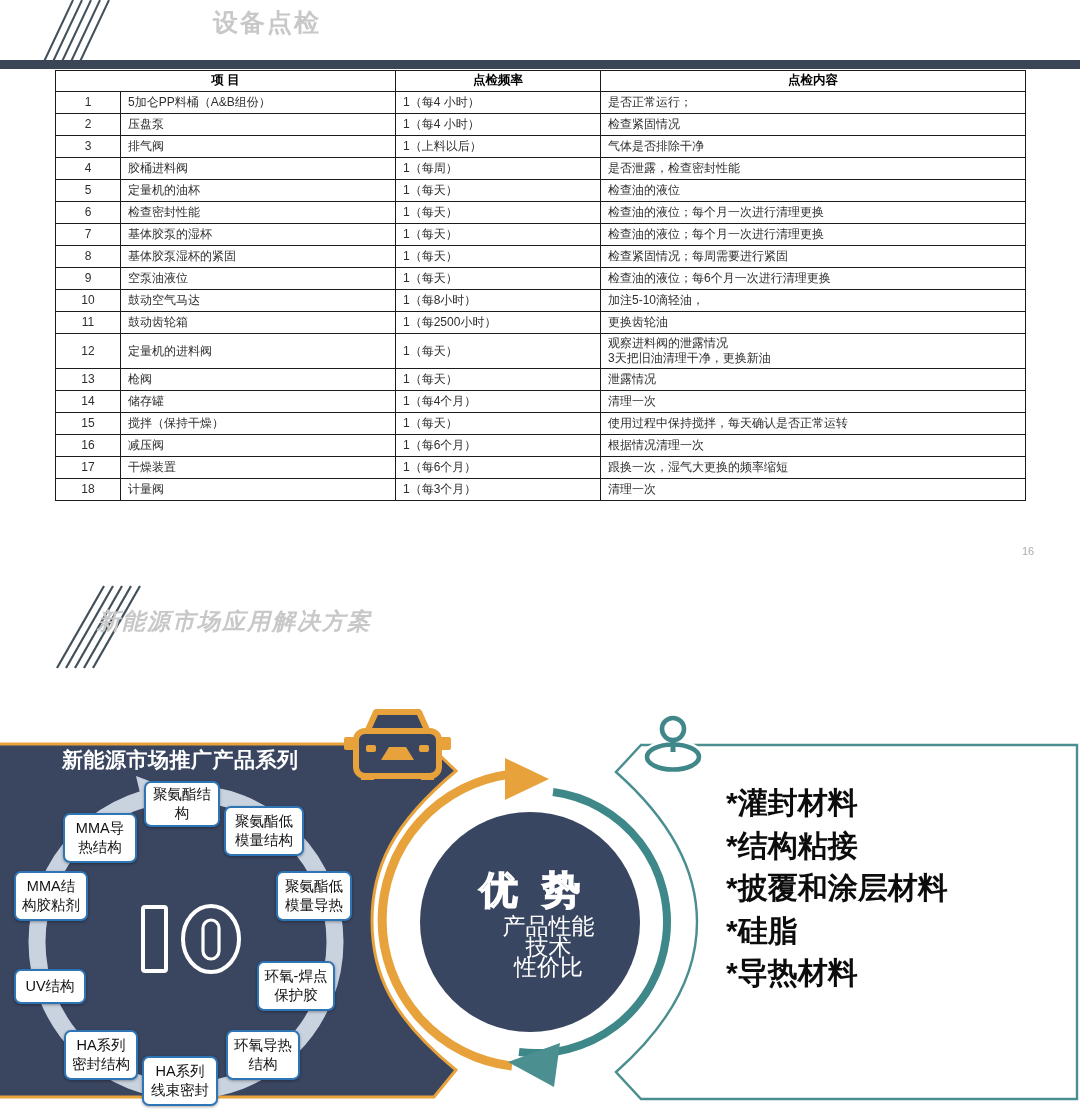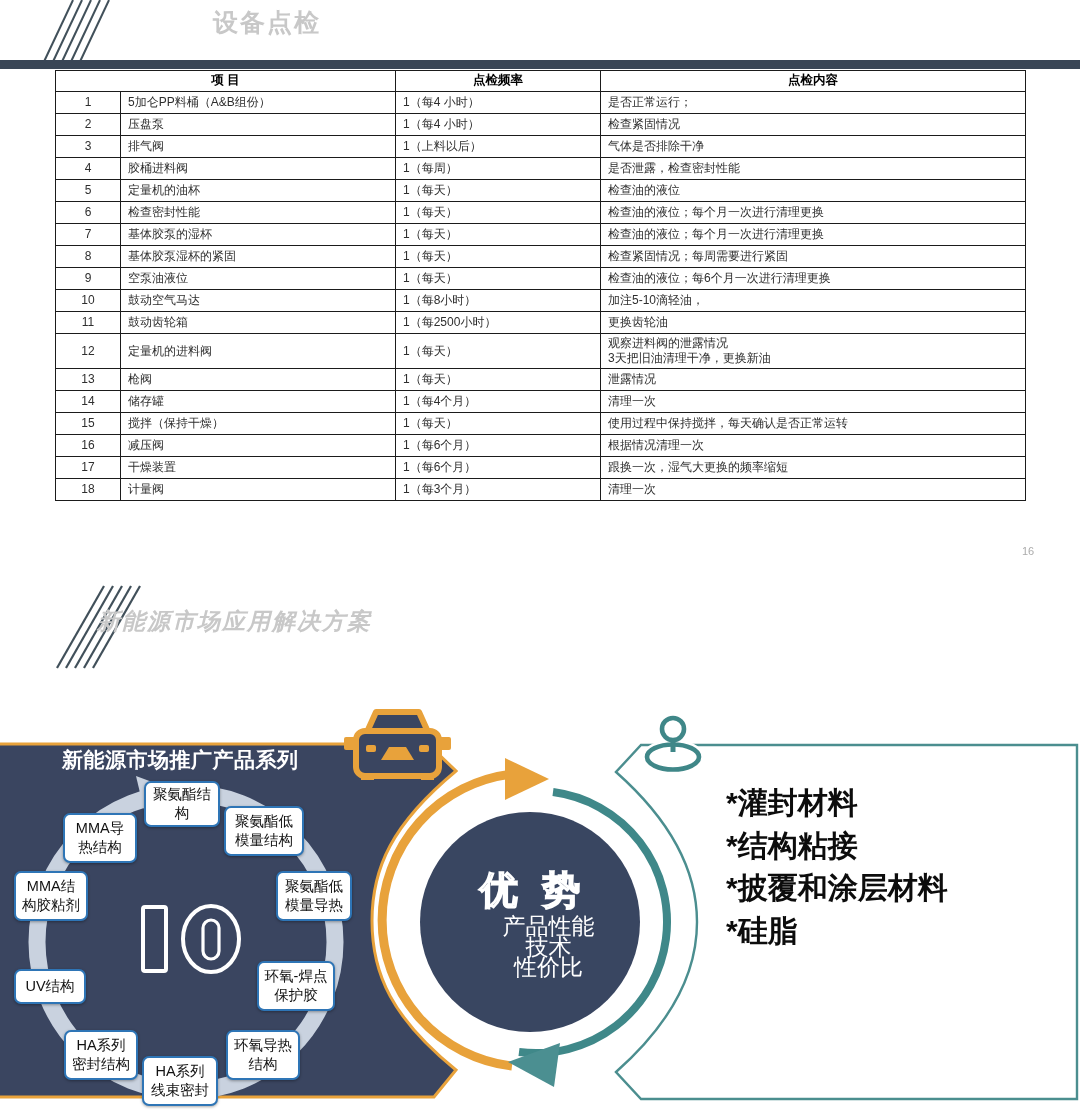--- a/index.html
+++ b/index.html
@@ -274,15 +274,16 @@
     <div class="adv-line">产品性能</div>
     <div class="adv-line">技术</div>
     <div class="adv-line">性价比</div>
   </div>
 
   <div id="materials">
     <div class="mat">*灌封材料</div>
     <div class="mat">*结构粘接</div>
     <div class="mat">*披覆和涂层材料</div>
     <div class="mat">*硅脂</div>
+    <div class="mat">*导热材料</div>
   </div>
 
 </div>
 
 </body></html>

